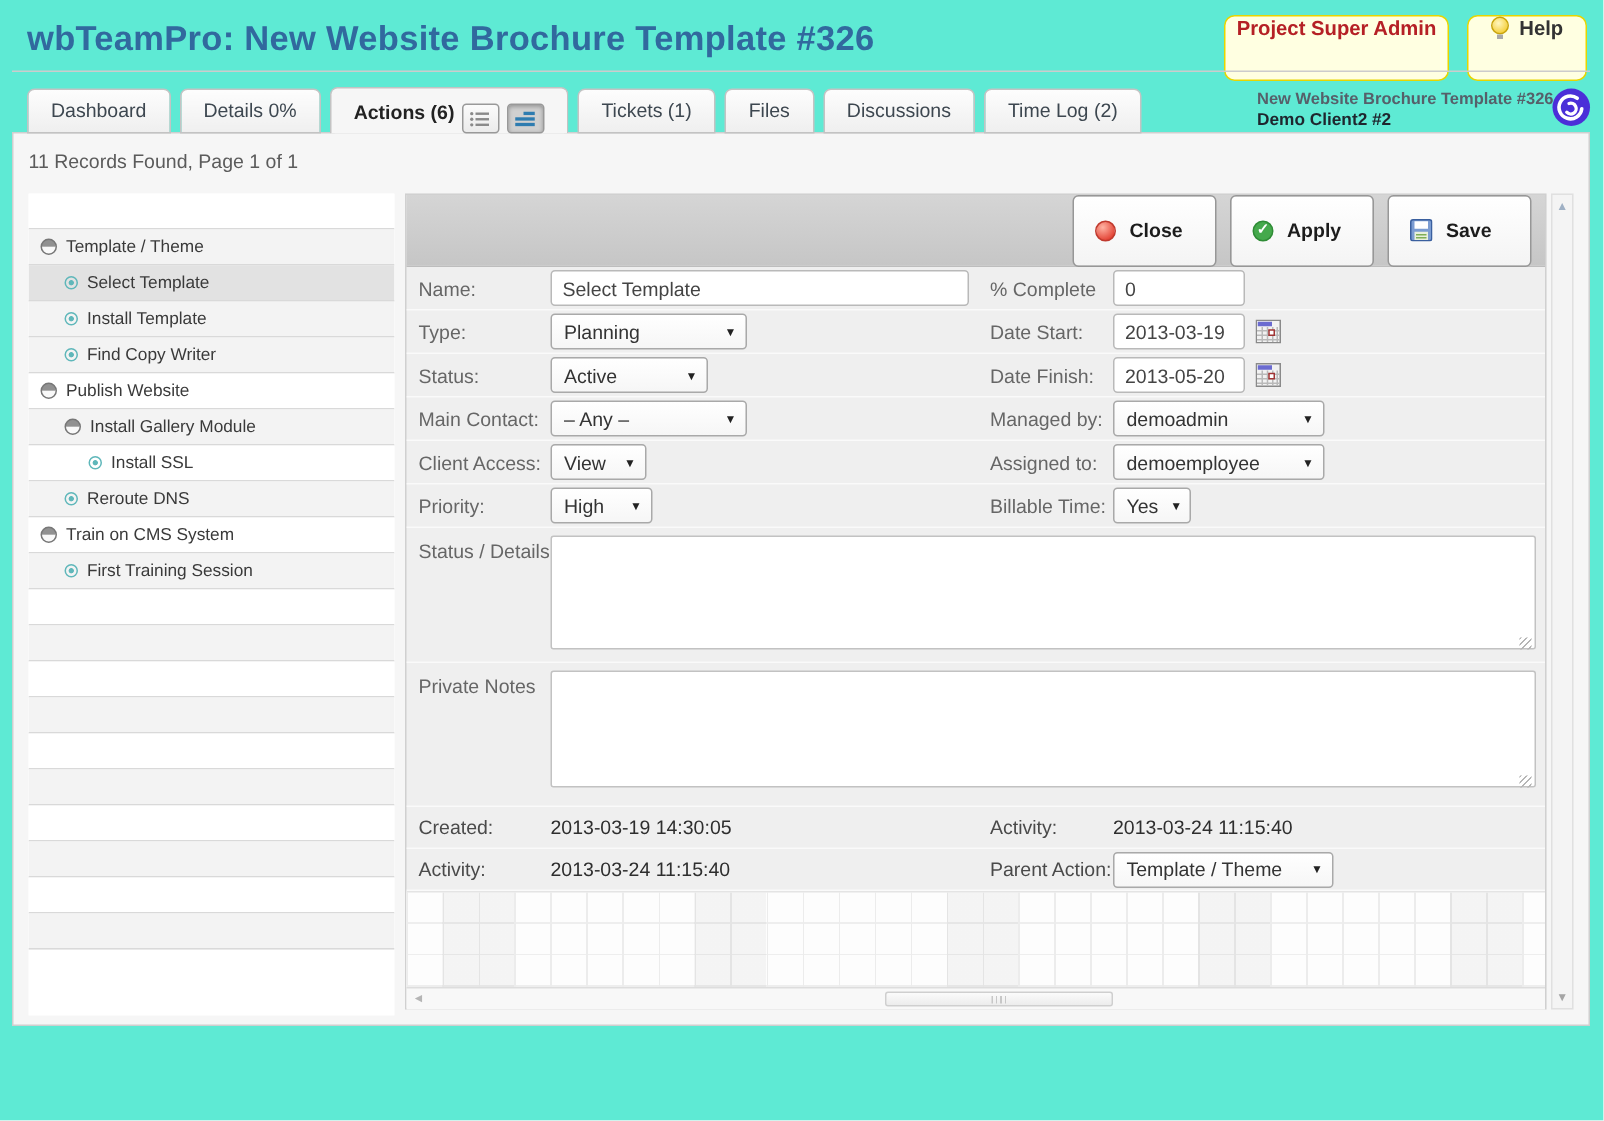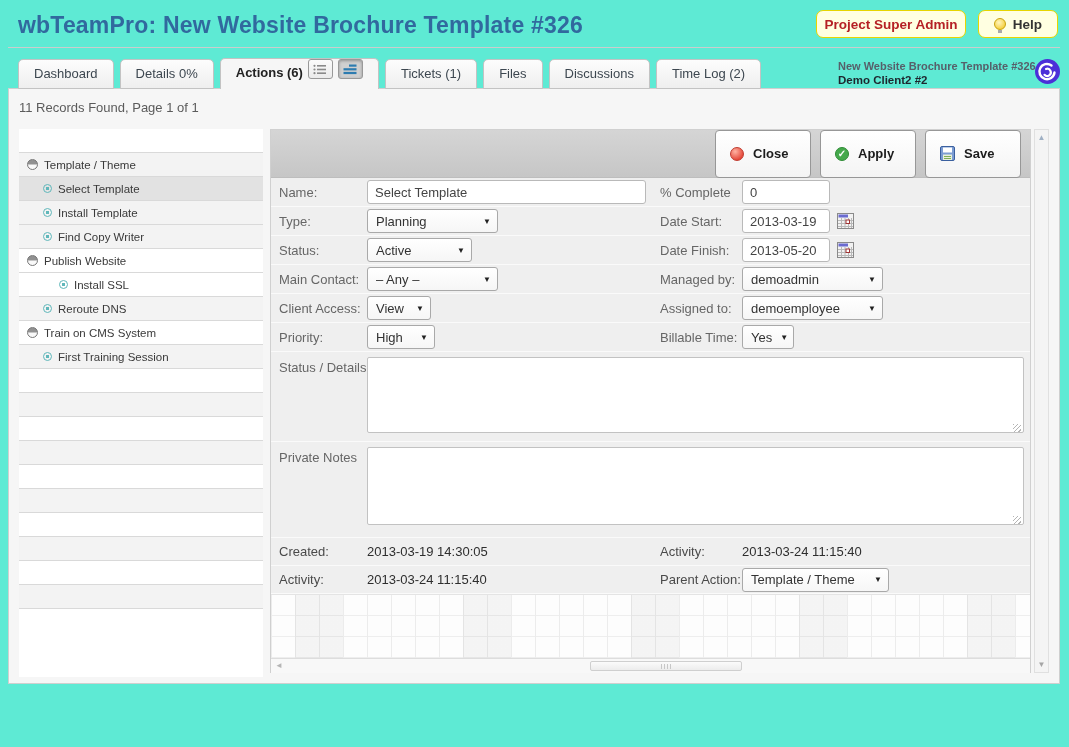--- a/index.html
+++ b/index.html
@@ -2,34 +2,34 @@
 <html><head>
 <meta charset="utf-8">
 <style>
   *{box-sizing:border-box;margin:0;padding:0}
   body{margin:0;background:#fff}
   .page{position:relative;width:1069px;height:747px;background:#5eead4;overflow:hidden;
         font-family:"Liberation Sans",sans-serif;color:#333}
 
   
   .title{position:absolute;left:18px;top:12px;font-size:23px;font-weight:bold;color:#31699e;letter-spacing:.2px}
-  .hbtn{position:absolute;top:10px;height:28px;display:flex;align-items:center;justify-content:center;gap:7px;
+  .hbtn{position:absolute;top:10px;height:44px;display:flex;align-items:flex-start;justify-content:center;gap:7px;
         background:#ffffe1;border:1px solid #e7d500;border-radius:7px;font-size:13.5px;font-weight:bold;cursor:pointer}
   .hbtn.admin{left:816px;width:150px;color:#b52025}
   .hbtn.help{left:978px;width:80px;color:#333}
   .bulb{width:12px;height:12px;border-radius:50%;background:radial-gradient(circle at 40% 35%,#fff6c0,#f2c414);
         border:1px solid #c8a30c;position:relative;flex:none}
   .bulb::after{content:'';position:absolute;left:3px;bottom:-4px;width:4px;height:3px;background:#a9a9a9}
   .hrule{position:absolute;left:8px;top:47px;width:1052px;height:1px;background:#ccc}
 
   
   .tabbar{position:absolute;left:18px;top:58px;display:flex;align-items:flex-end;z-index:3}
   .tab{height:30px;line-height:28px;padding:0 15px;margin-right:6px;background:linear-gradient(#fdfdfd,#efefef);
        border:1px solid #c3c3c3;border-radius:5px 5px 0 0;font-size:13px;color:#3d4750;cursor:pointer;
-       display:flex;align-items:flex-start;white-space:nowrap}
+       display:flex;align-items:flex-end;white-space:nowrap}
   .tab.active{height:31px;background:#f6f6f6;font-weight:bold;color:#222;border-bottom:none}
   .vt-btn{width:25px;height:20px;border:1px solid #999;border-radius:3px;margin-left:5px;
           background:linear-gradient(#fbfbfb,#ebebeb);display:inline-flex;align-items:center;justify-content:center}
   .vt-btn.pressed{background:#d0d0d0;box-shadow:inset 0 1px 3px rgba(0,0,0,.3)}
   .proj-ref{position:absolute;left:838px;top:59px;font-size:11px;font-weight:bold;line-height:14px;z-index:3}
   .proj-ref .l1{color:#56606a}
   .proj-ref .l2{color:#1e262e;font-size:11.5px}
   .logo{position:absolute;left:1034px;top:58px;width:27px;height:27px;z-index:3}
 
   
@@ -185,20 +185,24 @@
           <span>Install Template</span>
         </div>
         <div class="srow" style="background: rgb(243, 243, 243); padding-left: 24px;">
           <span class="ic-child"></span>
           <span>Find Copy Writer</span>
         </div>
         <div class="srow" style="background: rgb(255, 255, 255); padding-left: 8px;">
           <span class="ic-parent"></span>
           <span>Publish Website</span>
         </div>
+        <div class="srow" style="background: rgb(243, 243, 243); padding-left: 24px;">
+          <span class="ic-parent"></span>
+          <span>Install Gallery Module</span>
+        </div>
         <div class="srow" style="background: rgb(255, 255, 255); padding-left: 40px;">
           <span class="ic-child"></span>
           <span>Install SSL</span>
         </div>
         <div class="srow" style="background: rgb(243, 243, 243); padding-left: 24px;">
           <span class="ic-child"></span>
           <span>Reroute DNS</span>
         </div>
         <div class="srow" style="background: rgb(255, 255, 255); padding-left: 8px;">
           <span class="ic-parent"></span>

